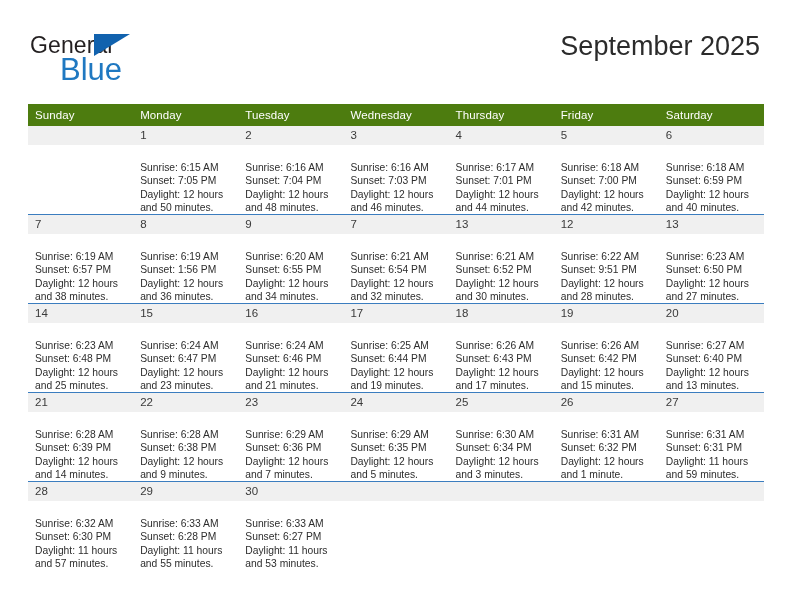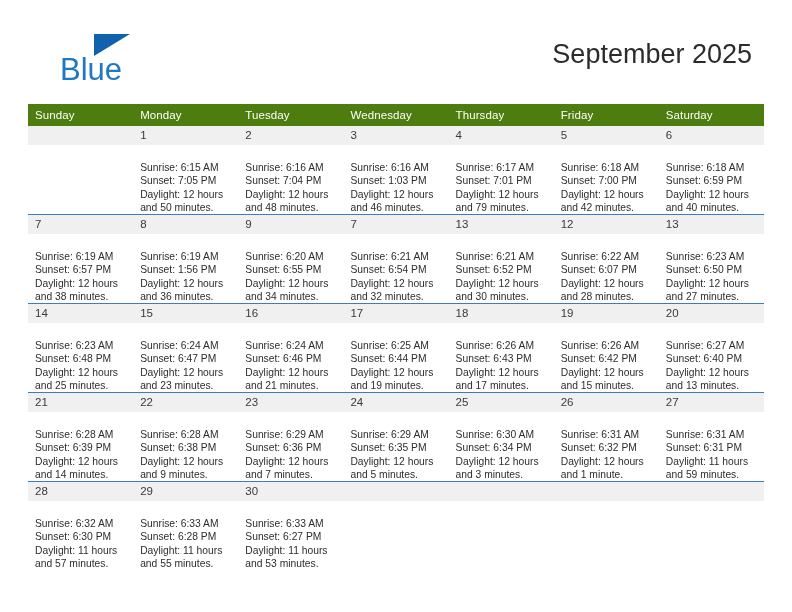--- a/index.html
+++ b/index.html
@@ -68,21 +68,21 @@
     right: 0;
     top: 0;
     text-align: right;
   }
   .cal-title {
     font-size: 27px;
     color: #2b2b2b;
     line-height: 32px;
     white-space: nowrap;
     font-weight: normal;
-    margin: 12px;
+    margin: 4px;
   }
   .cal-sub {
     font-size: 13.5px;
     color: #2b2b2b;
     line-height: 18px;
     margin-top: 7px;
     white-space: nowrap;
   }
 
   
@@ -139,20 +139,21 @@
   .info div { white-space: nowrap; }
 </style>
 </head>
 <body>
 
 <div class="page">
 
   <div class="header">
 
     <div class="brand">
+      <span class="brand-general">General</span>
       <span class="brand-tri"></span>
       <span class="brand-blue">Blue</span>
     </div>
 
     <div class="title-wrap">
       <h1 class="cal-title">September 2025</h1>
     </div>
 
   </div>
 
@@ -195,34 +196,34 @@
                 <div>Daylight: 12 hours</div>
                 <div>and 48 minutes.</div>
               </div>
             </div>
           </td>
           <td>
             <div class="cell">
               <div class="daynum">3</div>
               <div class="info">
                 <div>Sunrise: 6:16 AM</div>
-                <div>Sunset: 1:03 PM</div>
+                <div>Sunset: 7:03 PM</div>
                 <div>Daylight: 12 hours</div>
                 <div>and 46 minutes.</div>
               </div>
             </div>
           </td>
           <td>
             <div class="cell">
               <div class="daynum">4</div>
               <div class="info">
                 <div>Sunrise: 6:17 AM</div>
                 <div>Sunset: 7:01 PM</div>
                 <div>Daylight: 12 hours</div>
-                <div>and 79 minutes.</div>
+                <div>and 44 minutes.</div>
               </div>
             </div>
           </td>
           <td>
             <div class="cell">
               <div class="daynum">5</div>
               <div class="info">
                 <div>Sunrise: 6:18 AM</div>
                 <div>Sunset: 7:00 PM</div>
                 <div>Daylight: 12 hours</div>
@@ -296,21 +297,21 @@
                 <div>Daylight: 12 hours</div>
                 <div>and 30 minutes.</div>
               </div>
             </div>
           </td>
           <td>
             <div class="cell">
               <div class="daynum">12</div>
               <div class="info">
                 <div>Sunrise: 6:22 AM</div>
-                <div>Sunset: 6:07 PM</div>
+                <div>Sunset: 9:51 PM</div>
                 <div>Daylight: 12 hours</div>
                 <div>and 28 minutes.</div>
               </div>
             </div>
           </td>
           <td>
             <div class="cell">
               <div class="daynum">13</div>
               <div class="info">
                 <div>Sunrise: 6:23 AM</div>

